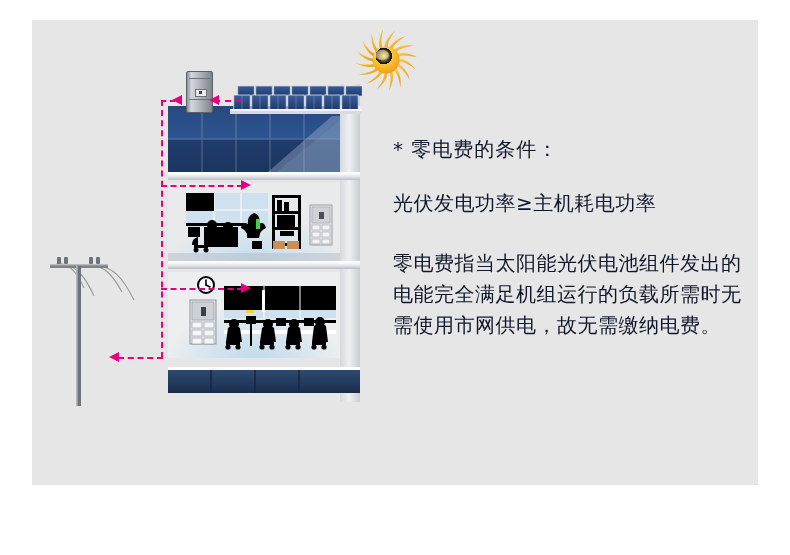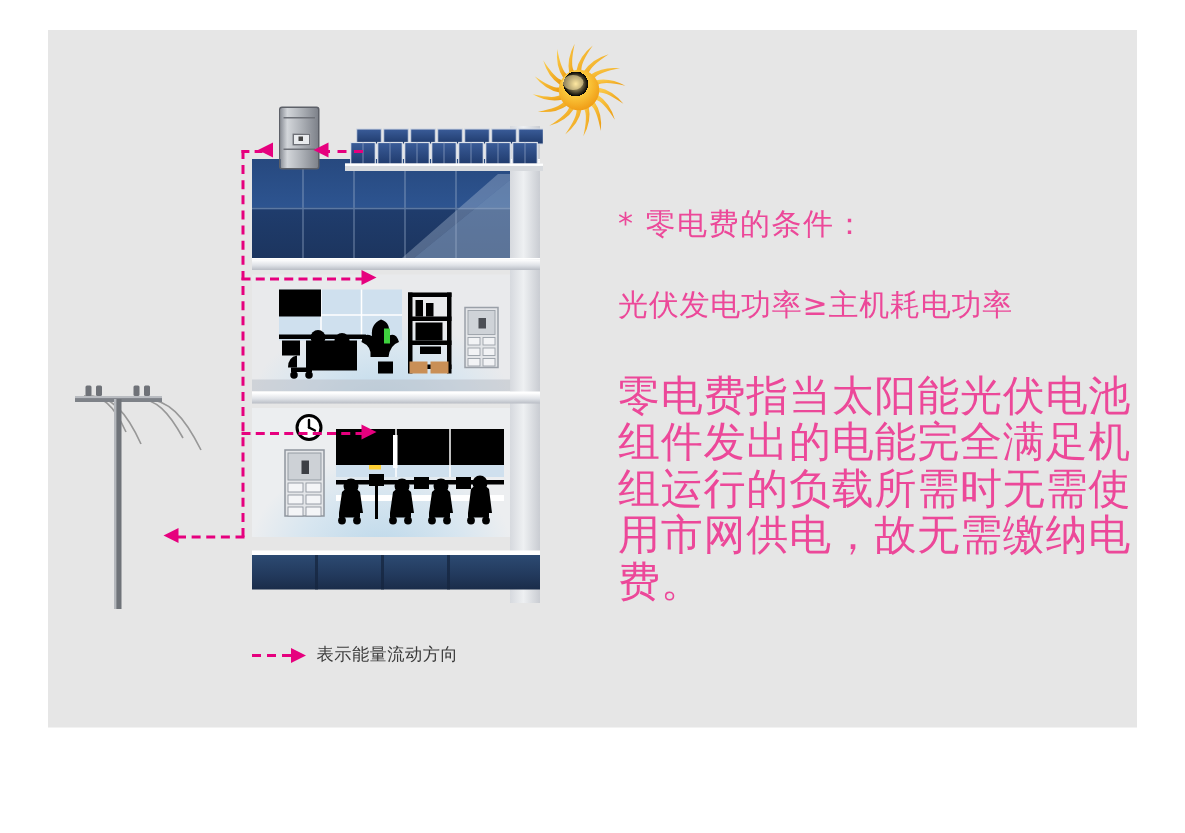--- a/index.html
+++ b/index.html
@@ -71,24 +71,24 @@
          border-right:10px solid #e6007e;}
   .arw.r{border-top:5px solid transparent;border-bottom:5px solid transparent;
          border-left:10px solid #e6007e;}
 
   
   #legend{position:absolute;left:168px;top:429px;display:flex;align-items:center;gap:7px;}
   #legend .lgline{width:26px;border-top:2px dashed #e6007e;}
   #legend .lgtxt{font-size:11.5px;color:#3a3a3a;letter-spacing:.3px;}
 
   
-  #textblock{position:absolute;left:412px;top:134px;width:350px;color:#ec4899;}
+  #textblock{position:absolute;left:393px;top:134px;width:350px;color:#0f172a;}
   #heading1{font-size:20px;line-height:30px;letter-spacing:1px;white-space:nowrap;}
   #heading2{font-size:20px;line-height:30px;letter-spacing:.5px;margin-top:24px;white-space:nowrap;}
-  #para{margin-top:30px;font-size:28px;line-height:31px;letter-spacing:.5px;width:352px;}
+  #para{margin-top:30px;font-size:20px;line-height:31px;letter-spacing:.5px;width:352px;}
 </style>
 </head>
 <body>
 
 <div id="canvas">
 
   <div id="panel"></div>
 
   <div id="sun">
     <svg width="68" height="68" viewBox="0 0 68 68">
@@ -381,27 +381,20 @@
 
   <div class="dash dh" style="left:161px;top:185px;width:82px;"></div>
   <div class="arw r" style="left:241px;top:180px;"></div>
 
   <div class="dash dh" style="left:161px;top:288px;width:82px;"></div>
   <div class="arw r" style="left:241px;top:283px;"></div>
 
   <div class="dash dh" style="left:118px;top:357px;width:45px;"></div>
   <div class="arw l" style="left:109px;top:352px;"></div>
 
-  <div id="legend">
-    <div style="display:flex;align-items:center;">
-      <span class="lgline"></span>
-      <span class="arw r" style="position:relative;"></span>
-    </div>
-    <span class="lgtxt">表示能量流动方向</span>
-  </div>
 
   <div id="textblock">
     <div id="heading1">* 零电费的条件：</div>
     <div id="heading2">光伏发电功率≥主机耗电功率</div>
     <div id="para">零电费指当太阳能光伏电池组件发出的电能完全满足机组运行的负载所需时无需使用市网供电，故无需缴纳电费。</div>
   </div>
 
 </div>
 
 </body></html>

